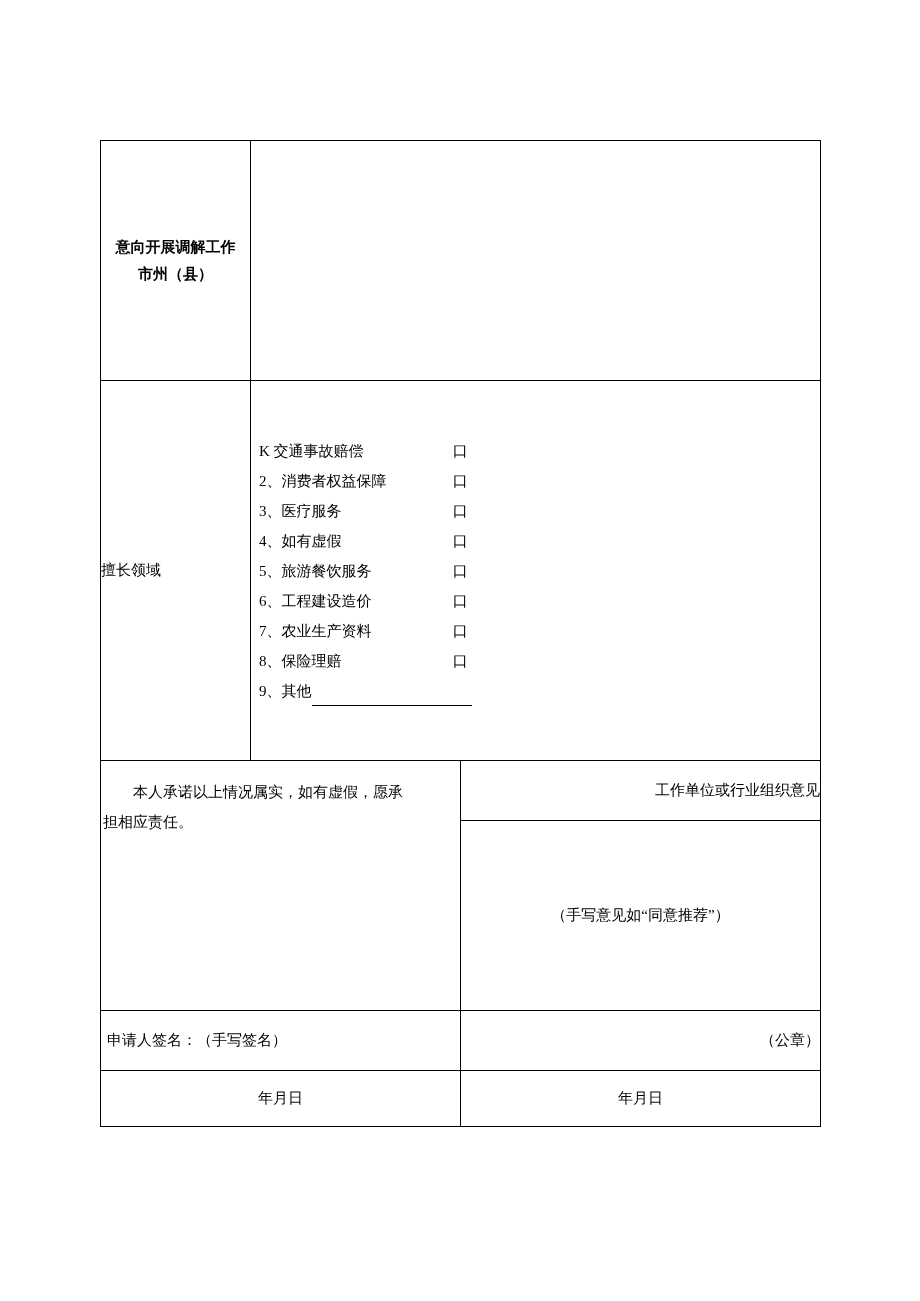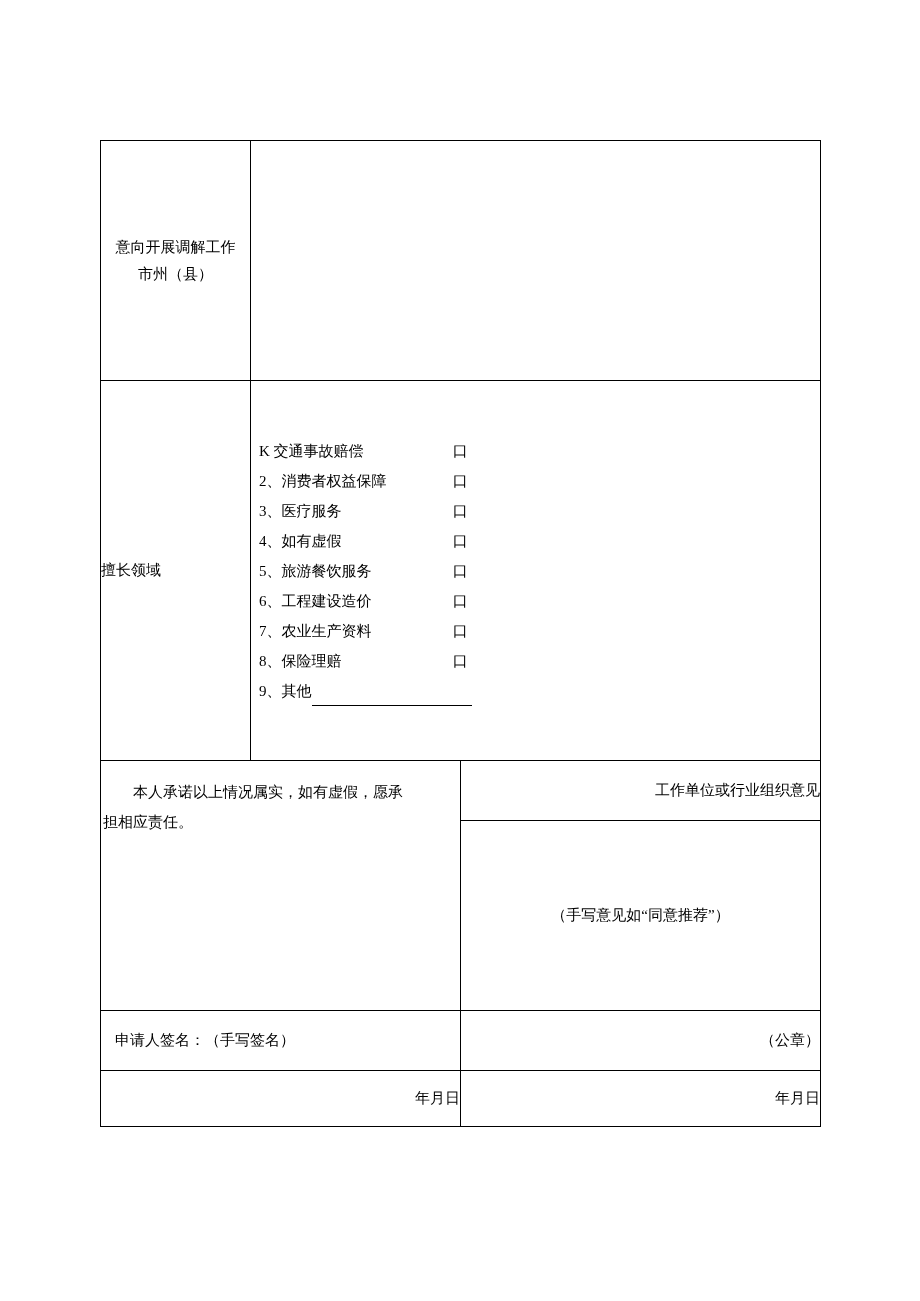--- a/index.html
+++ b/index.html
@@ -30,20 +30,21 @@
     td {
       border: 1px solid #000;
       vertical-align: middle;
       padding: 0;
     }
     .row1-left {
       width: 150px;
       height: 240px;
       text-align: center;
       line-height: 1.8;
+      font-weight: bold;
     }
     .row1-right {
       height: 240px;
     }
     .row2-left {
       width: 150px;
       height: 380px;
     }
     .row2-right {
       height: 380px;
@@ -76,29 +77,29 @@
       vertical-align: top;
       line-height: 2.0;
     }
     .row3-right {
       height: 190px;
       text-align: center;
       vertical-align: middle;
     }
     .row4-left {
       height: 60px;
-      padding-left: 14px;
+      padding-left: 6px;
     }
     .row4-right {
       height: 60px;
       text-align: right;
     }
     .row5 {
       height: 56px;
-      text-align: right;
+      text-align: center;
     }
     .indent {
       display: inline-block;
       width: 2em;
     }
     .underline {
       display: inline-block;
       border-bottom: 1px solid #000;
       width: 160px;
       vertical-align: bottom;

